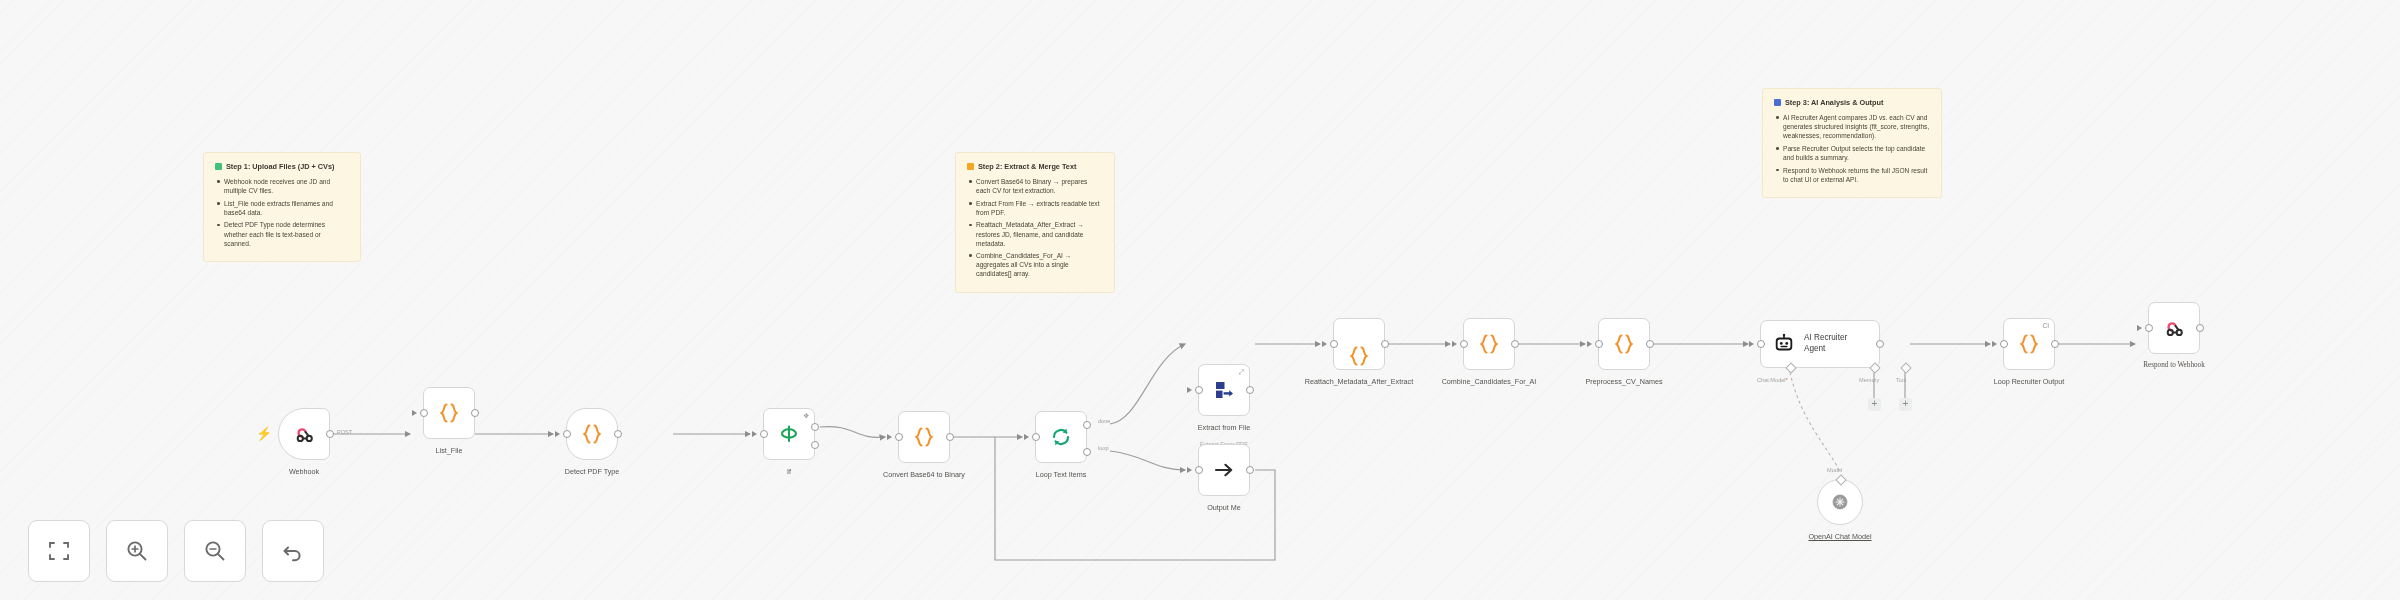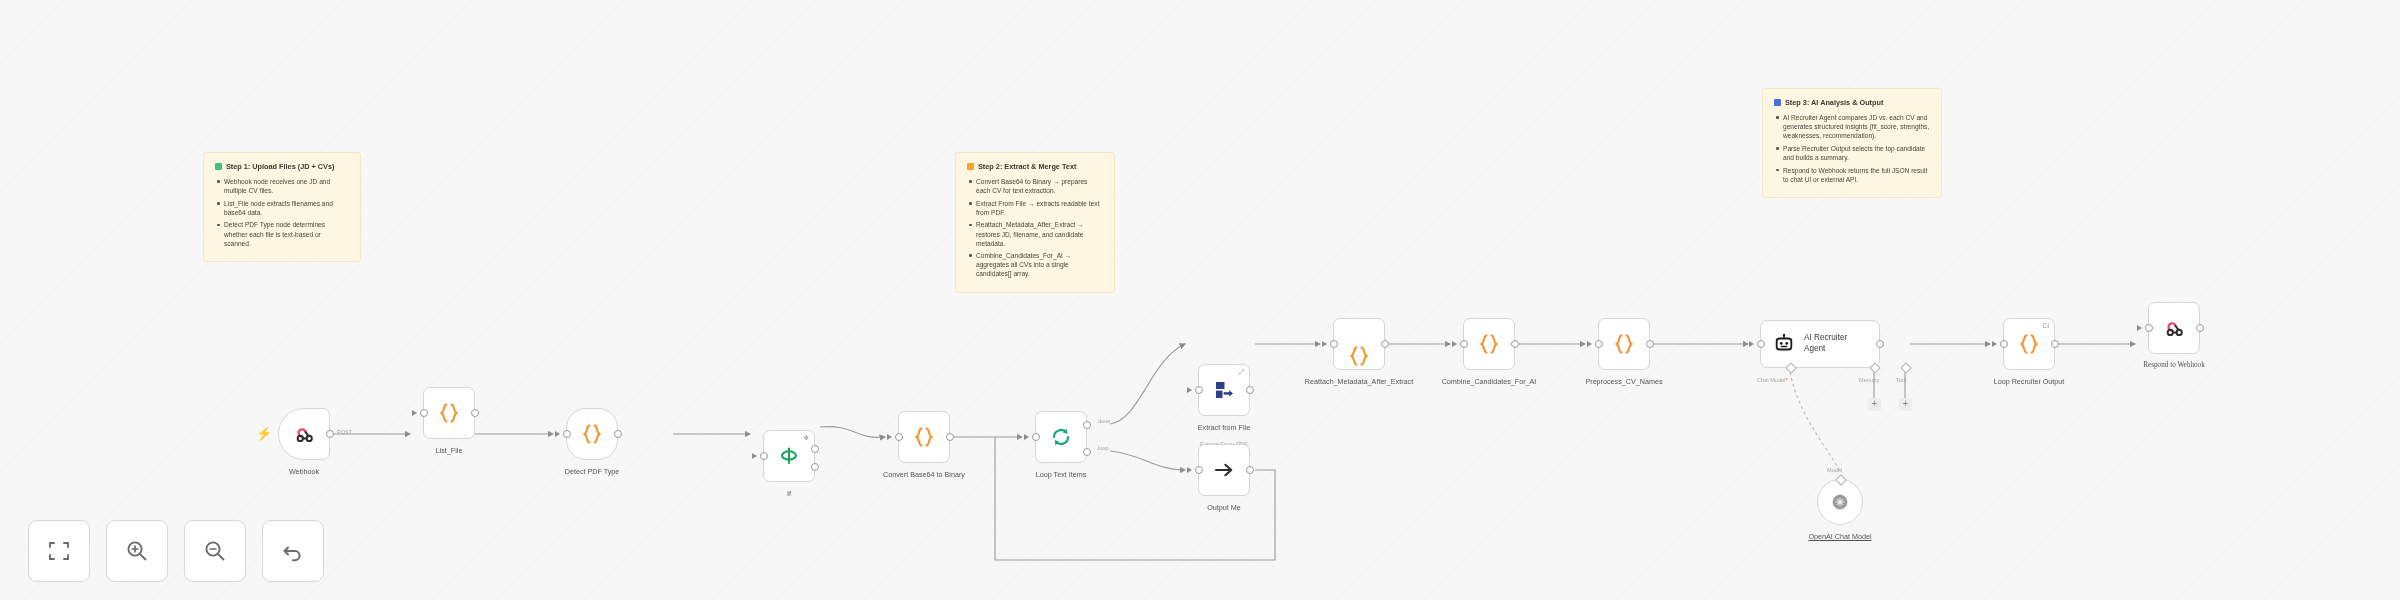--- a/index.html
+++ b/index.html
@@ -328,21 +328,21 @@
     <span class="glyph">
       <svg width="26" height="26" viewBox="0 0 26 26">
         <path d="M10.5 4.5 C7.4 4.5 8.9 11 5.6 13 C8.9 15 7.4 21.5 10.5 21.5" fill="none" stroke="#f3922b" stroke-width="2.1" stroke-linecap="round"></path>
         <path d="M15.5 4.5 C18.6 4.5 17.1 11 20.4 13 C17.1 15 18.6 21.5 15.5 21.5" fill="none" stroke="#f3922b" stroke-width="2.1" stroke-linecap="round"></path>
       </svg>
     </span>
     <span class="port out mid"></span>
     <span class="node-label">Detect PDF Type</span>
   </div>
 
-  <div class="node sq-node" style="left:763px; top:430px;text-decoration:underline;">
+  <div class="node sq-node" style="left:763px; top:408px;text-decoration:underline;">
     <span class="arrow-in"></span>
     <span class="port in mid"></span>
     <span class="corner-badge">✥</span>
     <span class="glyph">
       <svg width="24" height="24" viewBox="0 0 24 24">
         <ellipse cx="12" cy="11.5" rx="7" ry="4.2" fill="none" stroke="#1aa45a" stroke-width="2.1"></ellipse>
         <path d="M12 4.5 L12 19" stroke="#1aa45a" stroke-width="2.1" stroke-linecap="round"></path>
       </svg>
     </span>
     <span class="port out" style="top:14px;"></span>

